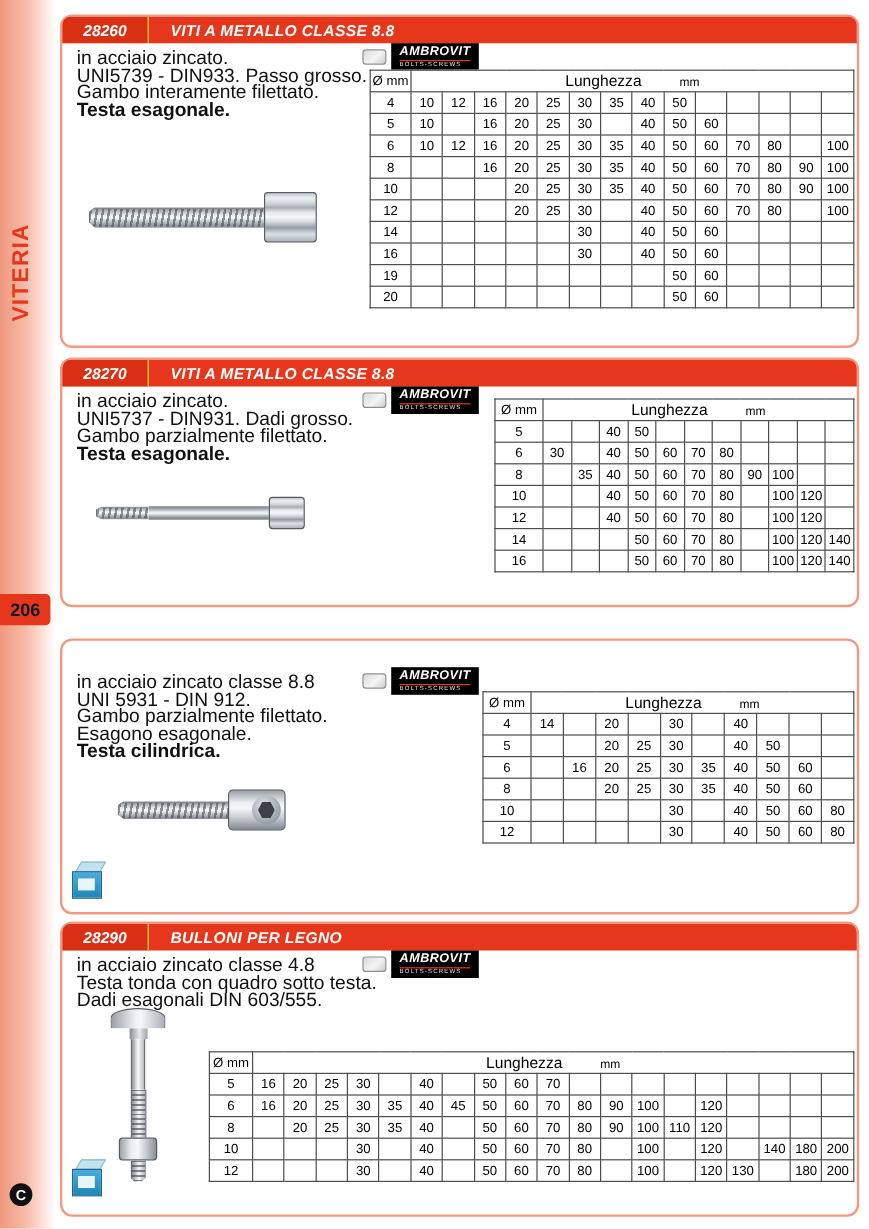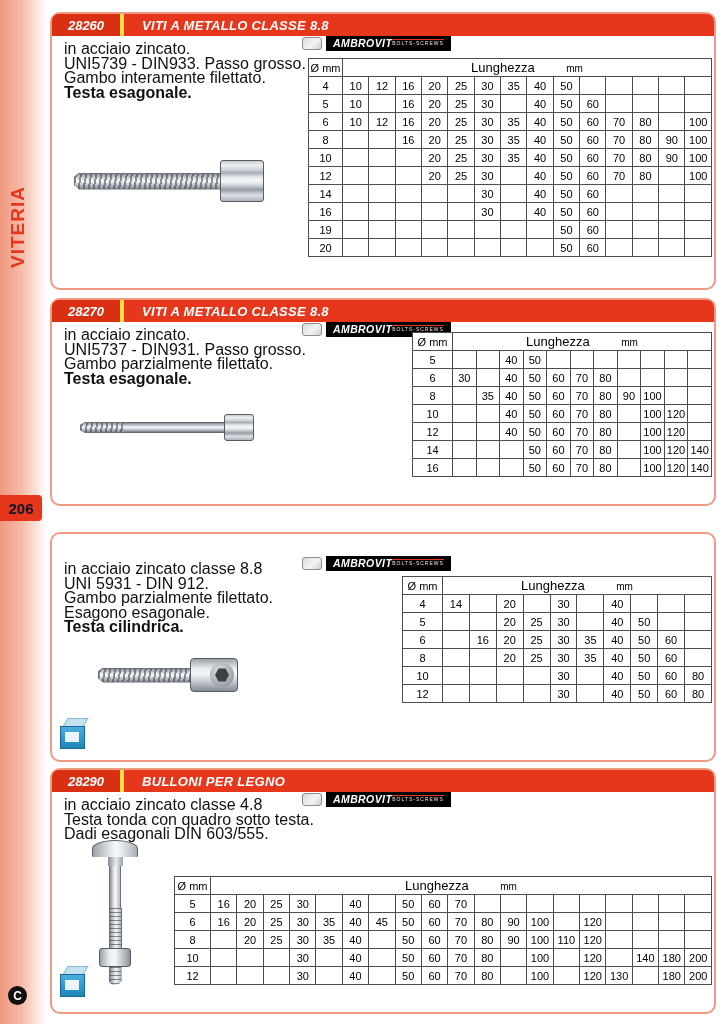--- a/index.html
+++ b/index.html
@@ -21,31 +21,31 @@
   .card { position:absolute; left:50px; width:666px; background:#fff;
     border:2px solid #f19a82; border-radius:10px; }
   .card1 { top:12px;  height:278px; }
   .card2 { top:298px; height:208px; }
   .card3 { top:532px; height:230px; }
   .card4 { top:768px; height:246px; }
 
   .card-header { height:22px; background:#e6371d; border-radius:7px 7px 0 0; display:flex; align-items:center;
     color:#fff; font-weight:bold; font-style:italic; overflow:hidden; }
   .card-code { width:72px; flex:none; height:100%; display:flex; align-items:center; justify-content:center;
-    font-size:13px; background:#d93014; border-right:4px solid #fde047; }
+    font-size:13px; background:#d93014; border-right:1px solid #fde047; }
   .card-title { padding-left:18px; font-size:13px; letter-spacing:.3px; }
 
   .desc { position:absolute; left:12px; top:28px; font-size:16px; line-height:14.5px; color:#111; }
   .desc-bold { font-weight:bold; }
 
   
   .brand { position:absolute; left:250px; top:22px; display:flex; align-items:center; gap:4px; }
   .brand-stamp { width:20px; height:13px; border:1px solid #8d8d8d; border-radius:3px;
     background:linear-gradient(135deg,#d9d9d9,#f4f4f4 55%,#cfcfcf); }
-  .brand-box { background:#000; color:#fff; padding:2px 7px 2px; display:flex; flex-direction:row; line-height:1; }
+  .brand-box { background:#000; color:#fff; padding:2px 7px 2px; display:flex; flex-direction:column; line-height:1; }
   .brand-name { font-weight:bold; font-style:italic; font-size:10.5px; letter-spacing:.4px; }
   .brand-sub { font-size:5px; letter-spacing:1px; color:#ffdede; border-top:1px solid #e6371d; margin-top:1px; padding-top:1px; }
 
   
   table.sizes { position:absolute; border-collapse:collapse; table-layout:fixed; background:#fff; }
   table.sizes td { border:1px solid #4d4d4d; text-align:center; font-size:11px; height:18px; padding:0; overflow:hidden; color:#000; }
   table.sizes td.lhdr { font-size:13px; }
   table.sizes .unit { font-size:10px;margin-left:28px; }
   .t1 { left:256px; top:44px;  width:404px; }  .t1 td:first-child { width:34px; }
   .t2 { left:360px; top:32px;  width:300px; }  .t2 td:first-child { width:40px; }
@@ -326,21 +326,21 @@
   </section>
 
   <section class="card card2">
     <header class="card-header">
       <span class="card-code">28270</span>
       <span class="card-title">VITI A METALLO CLASSE 8.8</span>
     </header>
     <div class="desc">
       <div>
           <div class="desc-line">in acciaio zincato.</div>
-          <div class="desc-line">UNI5737 - DIN931. Passo grosso.</div>
+          <div class="desc-line">UNI5737 - DIN931. Dadi grosso.</div>
           <div class="desc-line">Gambo parzialmente filettato.</div>
         </div>
       <div class="desc-bold">Testa esagonale.</div>
     </div>
     <div class="brand">
       <span class="brand-stamp"></span>
       <span class="brand-box">
         <span class="brand-name">AMBROVIT</span>
         <span class="brand-sub">BOLTS-SCREWS</span>
       </span>

